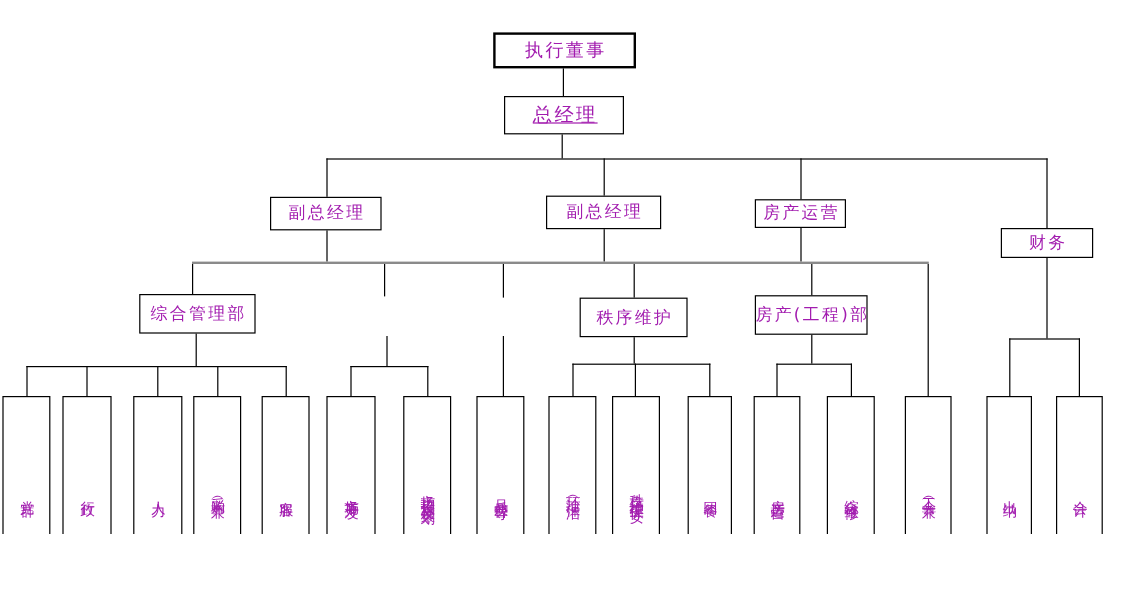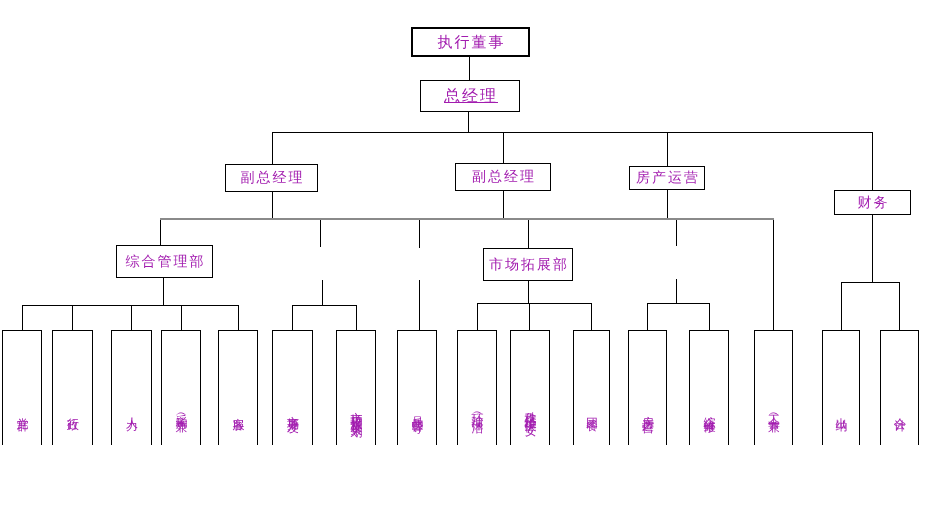--- a/index.html
+++ b/index.html
@@ -39,21 +39,24 @@
       <span>房产运营</span>
     </div>
   <div class="box" style="left:834px;top:190px;width:77px;height:25px;">
       <span>财务</span>
     </div>
 
   <div class="box" style="left:116px;top:245px;width:97px;height:33px;">
       <span>综合管理部</span>
     </div>
   <div class="box" style="left:483px;top:248px;width:90px;height:33px;">
-      <span>市场拓展部</span>
+      <span>秩序维护</span>
+    </div>
+  <div class="box" style="left:629px;top:246px;width:94px;height:33px;">
+      <span>房产(工程)部</span>
     </div>
 
   <div class="vbox" style="left:2px;top:330px;width:40px;height:160px;">
       <span>党群</span>
     </div>
   <div class="vbox" style="left:52px;top:330px;width:41px;height:160px;">
       <span>行政</span>
     </div>
   <div class="vbox" style="left:111px;top:330px;width:41px;height:160px;">
       <span>人力</span>

